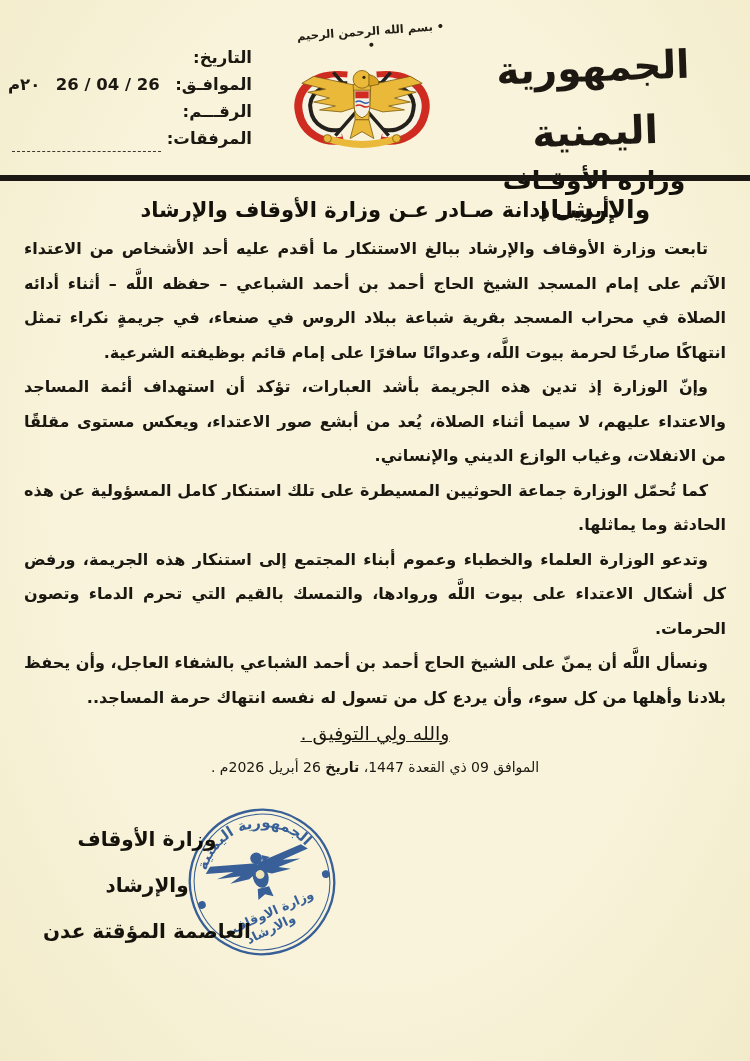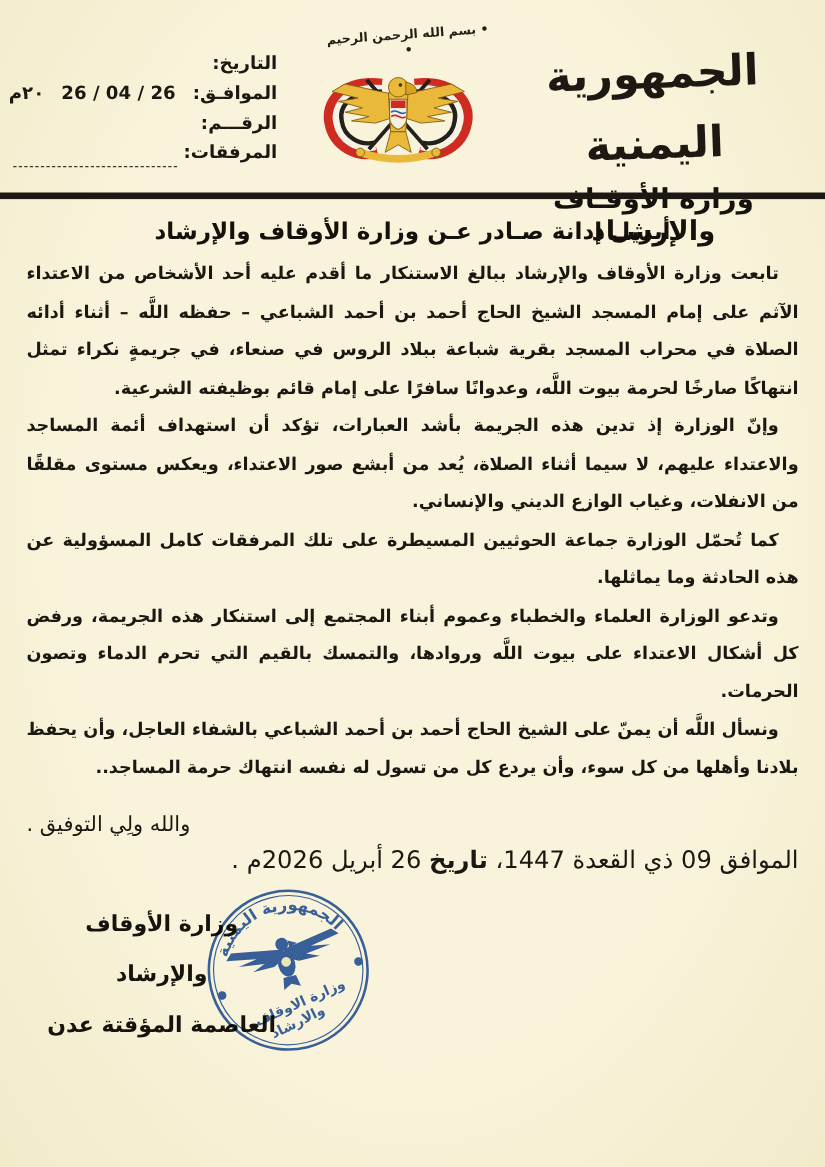--- a/index.html
+++ b/index.html
@@ -27,22 +27,22 @@
   .republic{font-size:39px;font-weight:bold;transform:rotate(-2deg);line-height:64px;color:#1d1912;}
   .ministry{font-size:25px;font-weight:bold;margin-top:2px;color:#15120c;}
   .divider{position:absolute;top:175px;left:0;width:750px;height:6px;background:#1c1914;}
   
   .content{position:absolute;top:190px;left:24px;right:24px;}
   .doc-title{text-align:center;font-size:21px;font-weight:bold;margin:8px 0 10px;color:#14110b;}
   .content p.body-par{
     margin:0;font-size:16px;font-weight:bold;line-height:34.5px;
     text-align:justify;text-indent:18px;color:#1b1811;
   }
-  .closing{text-align:left;font-weight:normal;font-size:19px;margin-top:20px;line-height:28px;}
-  .dateline{font-weight:normal;font-size:22px;margin-top:6px;line-height:28px;}
+  .closing{text-align:center;font-weight:normal;font-size:19px;margin-top:4px;line-height:28px;text-decoration:underline;}
+  .dateline{text-align:center;font-weight:normal;font-size:14px;margin-top:6px;line-height:28px;}
   .dateline b{font-weight:bold;}
   
   .signature{position:absolute;top:816px;left:36px;width:222px;text-align:center;
     font-weight:bold;font-size:20px;line-height:46px;color:#16130d;}
   .stamp{position:absolute;top:804px;left:184px;width:156px;height:156px;
     transform:rotate(-14deg);mix-blend-mode:multiply;opacity:.95;}
 </style>
 </head>
 <body>
 
@@ -108,21 +108,21 @@
     <div class="republic">الجمهورية اليمنية</div>
     <div class="ministry">وزارة الأوقـاف والإرشـاد</div>
   </div>
 
   <div class="divider"></div>
 
   <div class="content">
     <div class="doc-title">أبريل إدانة صـادر عـن وزارة الأوقاف والإرشاد</div>
     <p class="body-par">تابعت وزارة الأوقاف والإرشاد ببالغ الاستنكار ما أقدم عليه أحد الأشخاص من الاعتداء الآثم على إمام المسجد الشيخ الحاج أحمد بن أحمد الشباعي – حفظه اللَّه – أثناء أدائه الصلاة في محراب المسجد بقرية شباعة ببلاد الروس في صنعاء، في جريمةٍ نكراء تمثل انتهاكًا صارخًا لحرمة بيوت اللَّه، وعدوانًا سافرًا على إمام قائم بوظيفته الشرعية.</p>
     <p class="body-par">وإنّ الوزارة إذ تدين هذه الجريمة بأشد العبارات، تؤكد أن استهداف أئمة المساجد والاعتداء عليهم، لا سيما أثناء الصلاة، يُعد من أبشع صور الاعتداء، ويعكس مستوى مقلقًا من الانفلات، وغياب الوازع الديني والإنساني.</p>
-    <p class="body-par">كما تُحمّل الوزارة جماعة الحوثيين المسيطرة على تلك المرفقات كامل المسؤولية عن هذه الحادثة وما يماثلها.</p>
+    <p class="body-par">كما تُحمّل الوزارة جماعة الحوثيين المسيطرة على تلك استنكار كامل المسؤولية عن هذه الحادثة وما يماثلها.</p>
     <p class="body-par">وتدعو الوزارة العلماء والخطباء وعموم أبناء المجتمع إلى استنكار هذه الجريمة، ورفض كل أشكال الاعتداء على بيوت اللَّه وروادها، والتمسك بالقيم التي تحرم الدماء وتصون الحرمات.</p>
     <p class="body-par">ونسأل اللَّه أن يمنّ على الشيخ الحاج أحمد بن أحمد الشباعي بالشفاء العاجل، وأن يحفظ بلادنا وأهلها من كل سوء، وأن يردع كل من تسول له نفسه انتهاك حرمة المساجد..</p>
     <div class="closing">والله ولِي التوفيق .</div>
     <div class="dateline">
       <span>الموافق 09 ذي القعدة 1447، </span><b>تاريخ</b><span> 26 أبريل 2026م .</span>
     </div>
   </div>
 
   <div class="signature">
     <div>وزارة الأوقاف والإرشاد</div>

